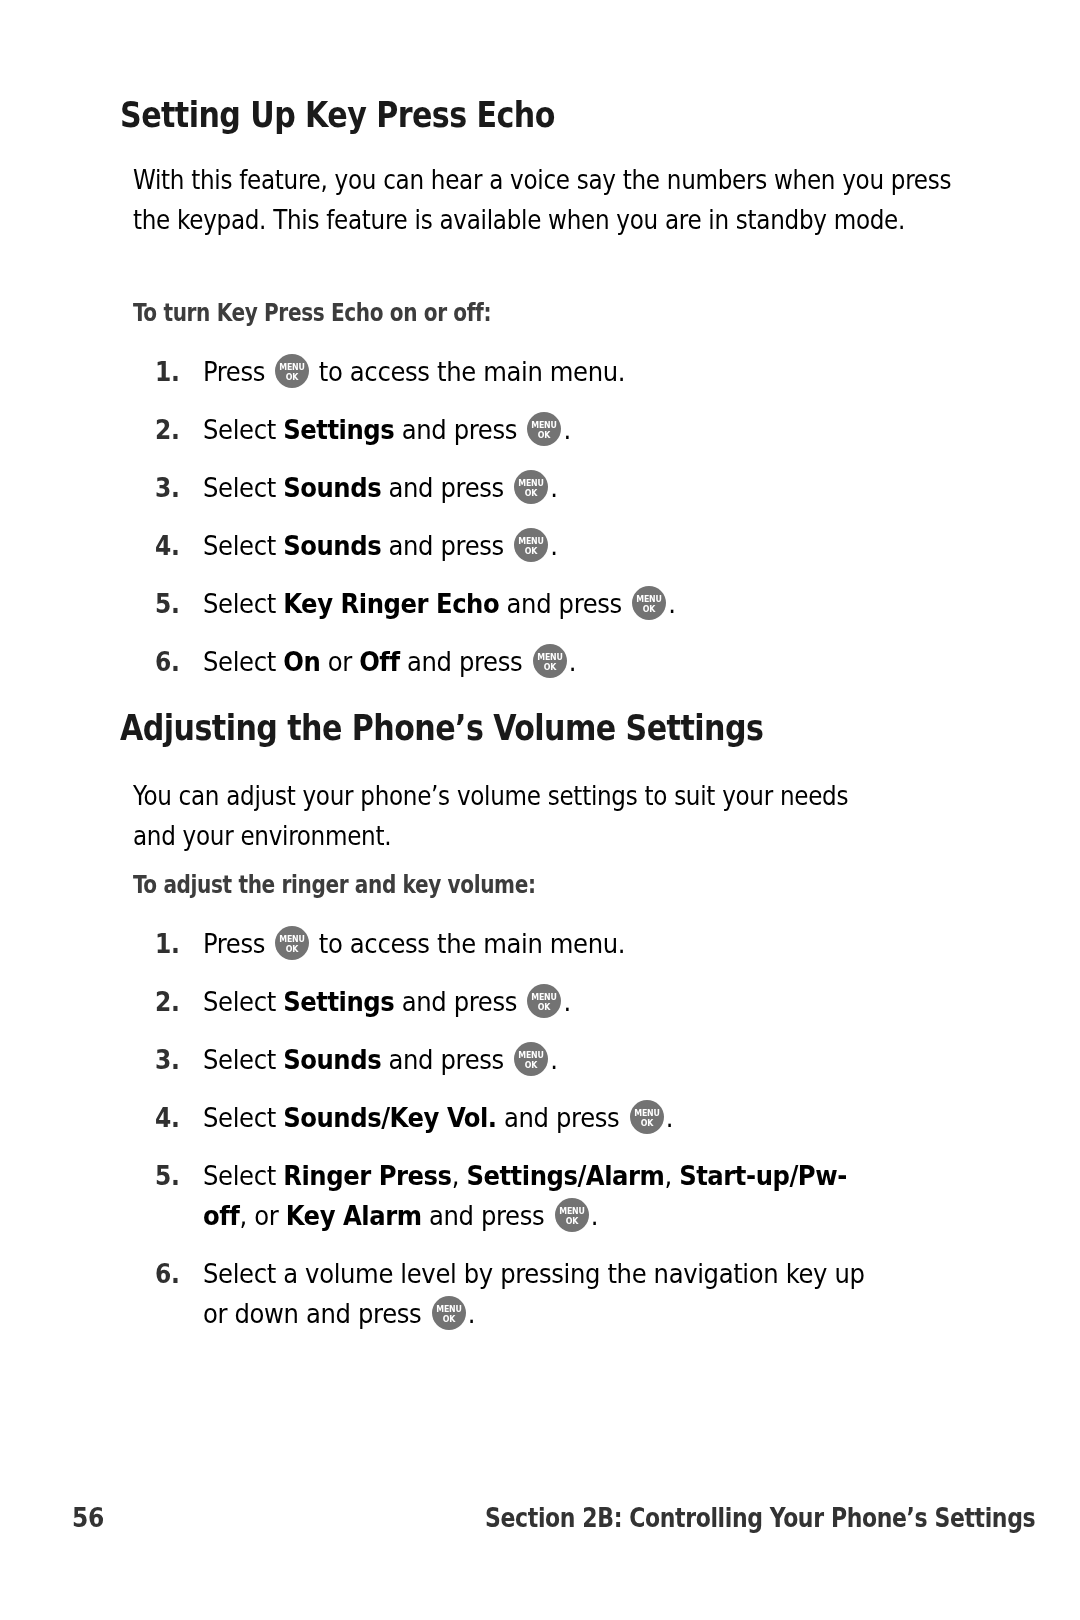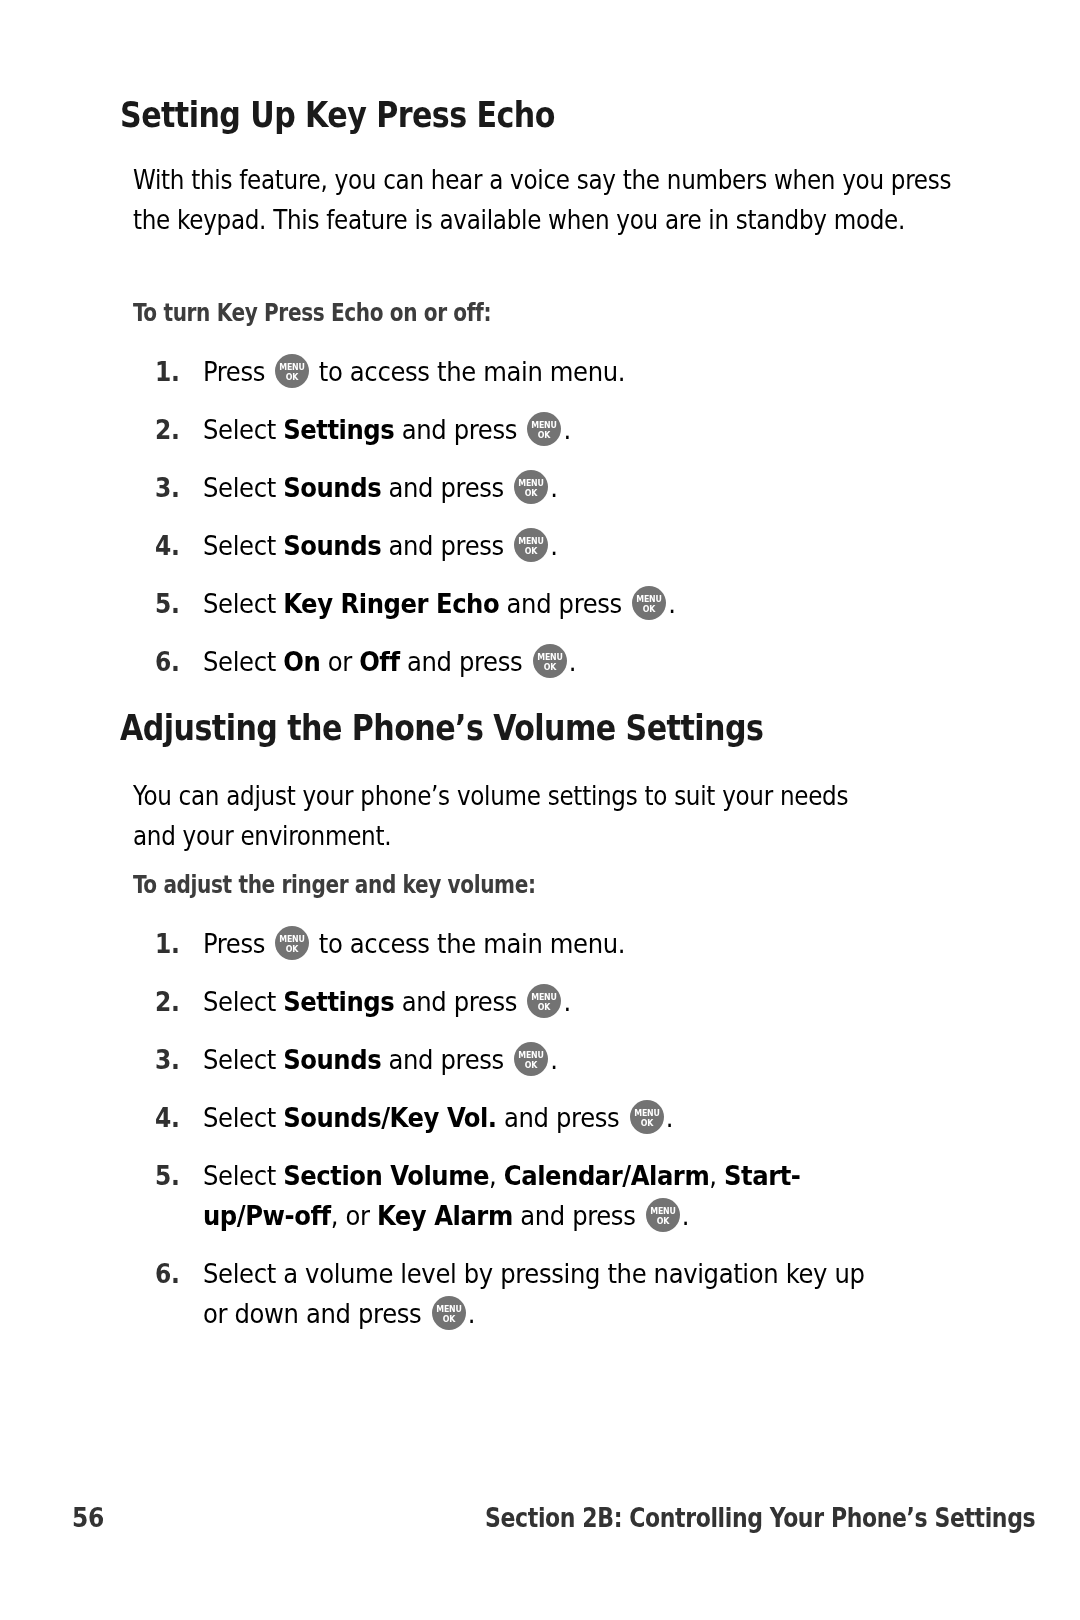--- a/index.html
+++ b/index.html
@@ -204,21 +204,21 @@
 
     <p class="intro" id="intro-2">You can adjust your phone’s volume settings to suit your needs and your environment.</p>
 
     <p class="subhead" id="subhead-2">To adjust the ringer and key volume:</p>
 
     <ol class="steps" id="steps-2">
         <li class="step"><span class="num">1.</span><span class="txt">Press <span class="menu-key"><span class="mk-top">MENU</span><span class="mk-bot">OK</span></span> to access the main menu.</span></li>
         <li class="step"><span class="num">2.</span><span class="txt">Select <b>Settings</b> and press <span class="menu-key"><span class="mk-top">MENU</span><span class="mk-bot">OK</span></span>.</span></li>
         <li class="step"><span class="num">3.</span><span class="txt">Select <b>Sounds</b> and press <span class="menu-key"><span class="mk-top">MENU</span><span class="mk-bot">OK</span></span>.</span></li>
         <li class="step"><span class="num">4.</span><span class="txt">Select <b>Sounds/Key Vol.</b> and press <span class="menu-key"><span class="mk-top">MENU</span><span class="mk-bot">OK</span></span>.</span></li>
-        <li class="step"><span class="num">5.</span><span class="txt">Select <b>Section Volume</b>, <b>Calendar/Alarm</b>, <b>Start-up/Pw-off</b>, or <b>Key Alarm</b> and press <span class="menu-key"><span class="mk-top">MENU</span><span class="mk-bot">OK</span></span>.</span></li>
+        <li class="step"><span class="num">5.</span><span class="txt">Select <b>Ringer Press</b>, <b>Settings/Alarm</b>, <b>Start-up/Pw-off</b>, or <b>Key Alarm</b> and press <span class="menu-key"><span class="mk-top">MENU</span><span class="mk-bot">OK</span></span>.</span></li>
         <li class="step"><span class="num">6.</span><span class="txt">Select a volume level by pressing the navigation key up or down and press <span class="menu-key"><span class="mk-top">MENU</span><span class="mk-bot">OK</span></span>.</span></li>
       </ol>
 
   </div>
 
   <div class="footer">
     <span class="pagenum">56</span>
     <span class="footer-title">Section 2B: Controlling Your Phone’s Settings</span>
   </div>
 </div>

